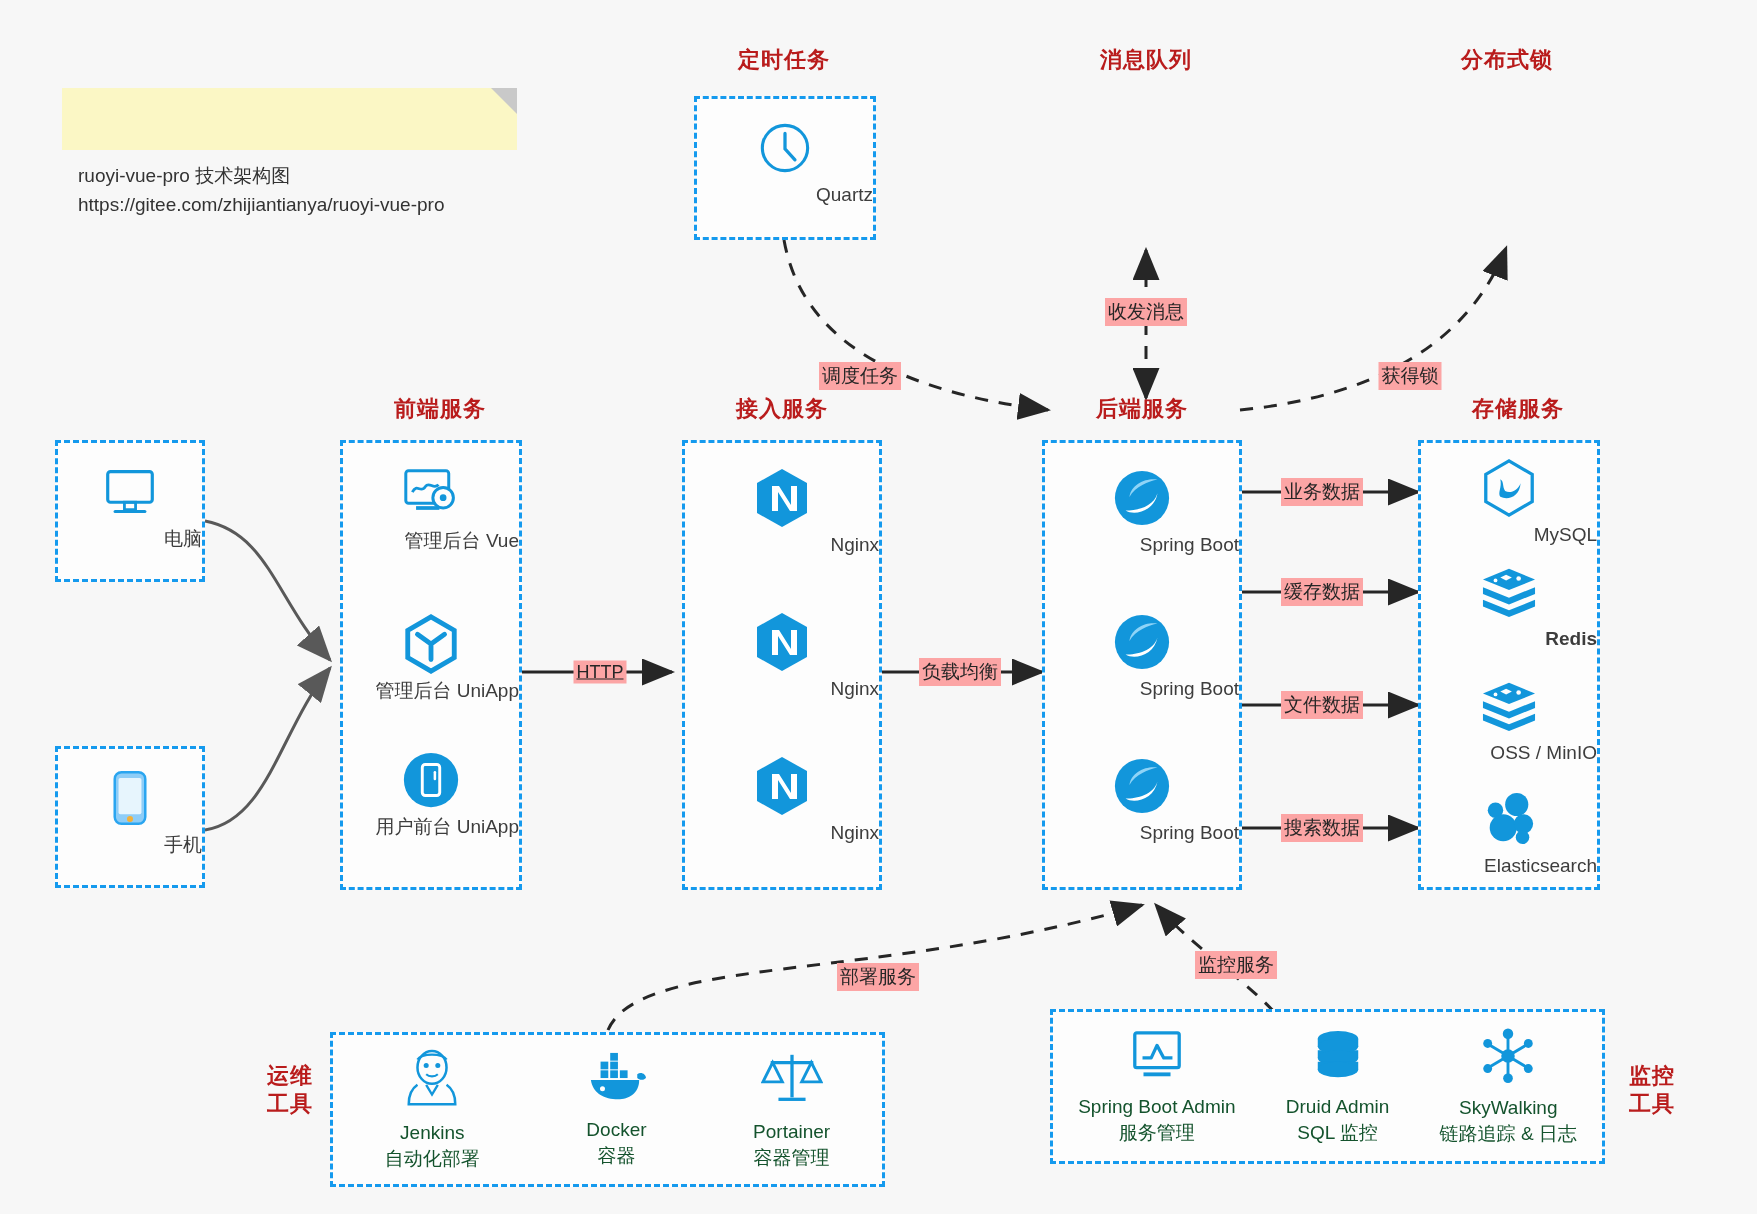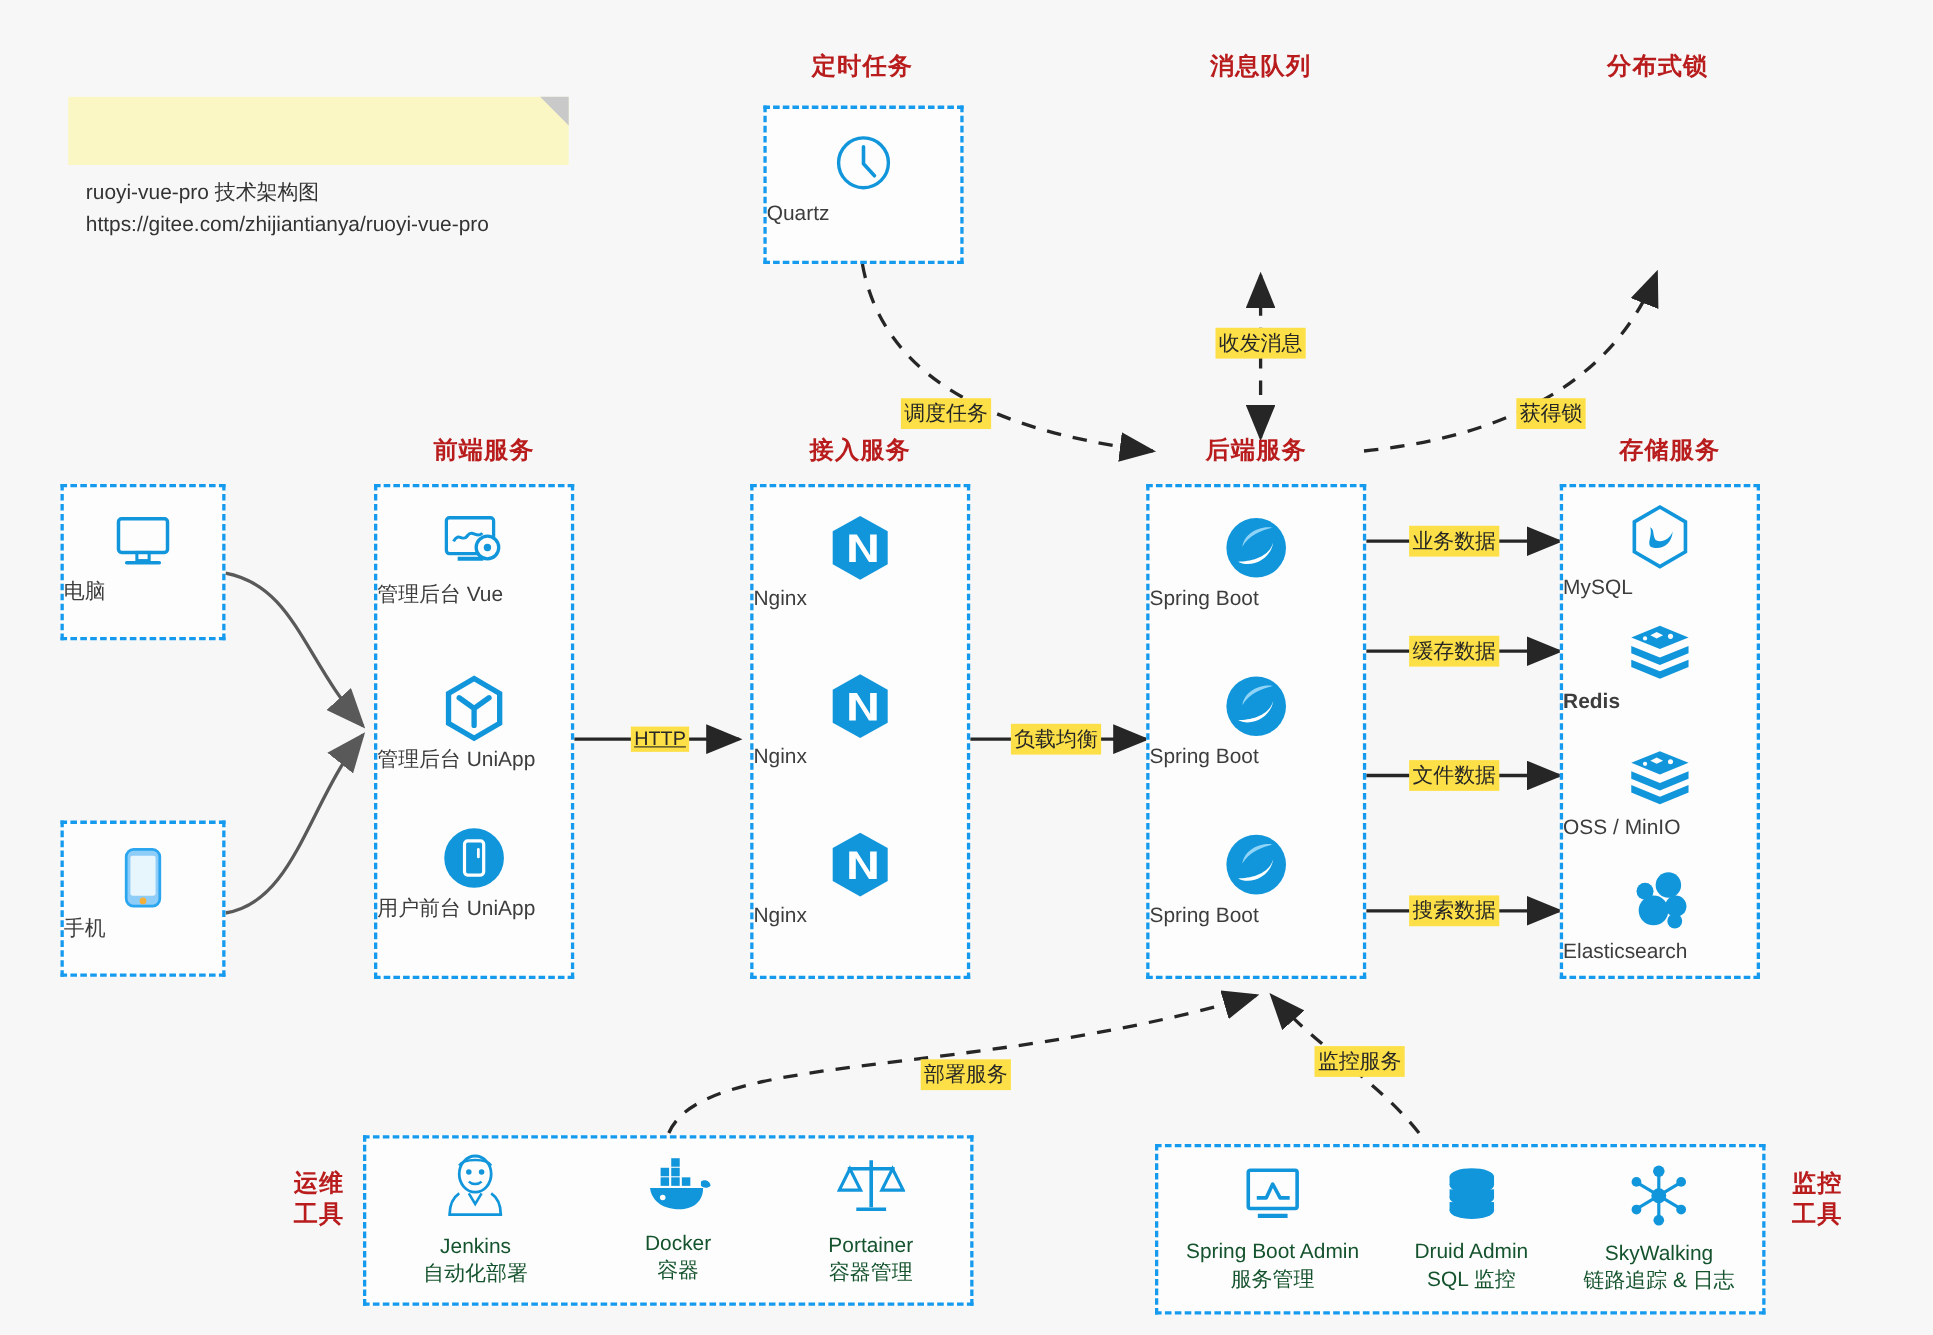--- a/index.html
+++ b/index.html
@@ -32,33 +32,33 @@
     text-align:center;letter-spacing:1px;white-space:pre-line;line-height:1.25;
   }
 
   
   .dbox{
     position:absolute;box-sizing:border-box;
     border:3px dashed #159aee;background:#fdfdfd;
   }
 
   
-  .node{position:absolute;text-align:left;width:100%;left:0;}
+  .node{position:absolute;text-align:right;width:100%;left:0;}
   .node .lbl{font-size:19px;color:#3d3d3d;margin-top:4px;line-height:1.3;white-space:pre-line;}
   .node .ico{height:62px;display:flex;align-items:center;justify-content:center;}
   .node .ico svg{display:block;}
 
   
   .rowbox{display:flex;align-items:center;justify-content:space-around;height:100%;}
   .rowbox .cell{text-align:center;}
   .rowbox .cell .lbl{font-size:19px;color:#14532d;margin-top:6px;line-height:1.32;white-space:pre-line;}
 
   
   .elabel{
-    position:absolute;background:#fde047;
+    position:absolute;background:#fca5a5;
     font-size:18px;color:#262626;padding:1px 3px;white-space:nowrap;
     transform:translate(-50%,-50%);
   }
   .elabel.cn{font-size:19px;}
 </style>
 </head>
 <body>
 
 <div id="canvas">
 
@@ -345,21 +345,21 @@
           </svg>
         </div>
         <div class="lbl">Portainer
 容器管理</div>
       </div>
     </div>
   </div>
 
   <div class="gtitle" style="left:1612px;top:1062px;width:80px;">监控
 工具</div>
-  <div class="dbox" style="left:1050px;top:1040px;width:555px;height:155px;">
+  <div class="dbox" style="left:1050px;top:1009px;width:555px;height:155px;">
     <div class="rowbox">
       <div class="cell">
         <div class="ico">
           <svg width="58" height="56" viewBox="0 0 60 58">
             <rect x="7" y="5" width="46" height="36" rx="2" fill="none" stroke="#1296db" stroke-width="3.4"></rect>
             <path d="M15 31 L24 31 L30 18 L37 31 L46 31" fill="none" stroke="#1296db" stroke-width="3.4" stroke-linejoin="round"></path>
             <line x1="16" y1="48" x2="44" y2="48" stroke="#1296db" stroke-width="4"></line>
           </svg>
         </div>
         <div class="lbl">Spring Boot Admin

